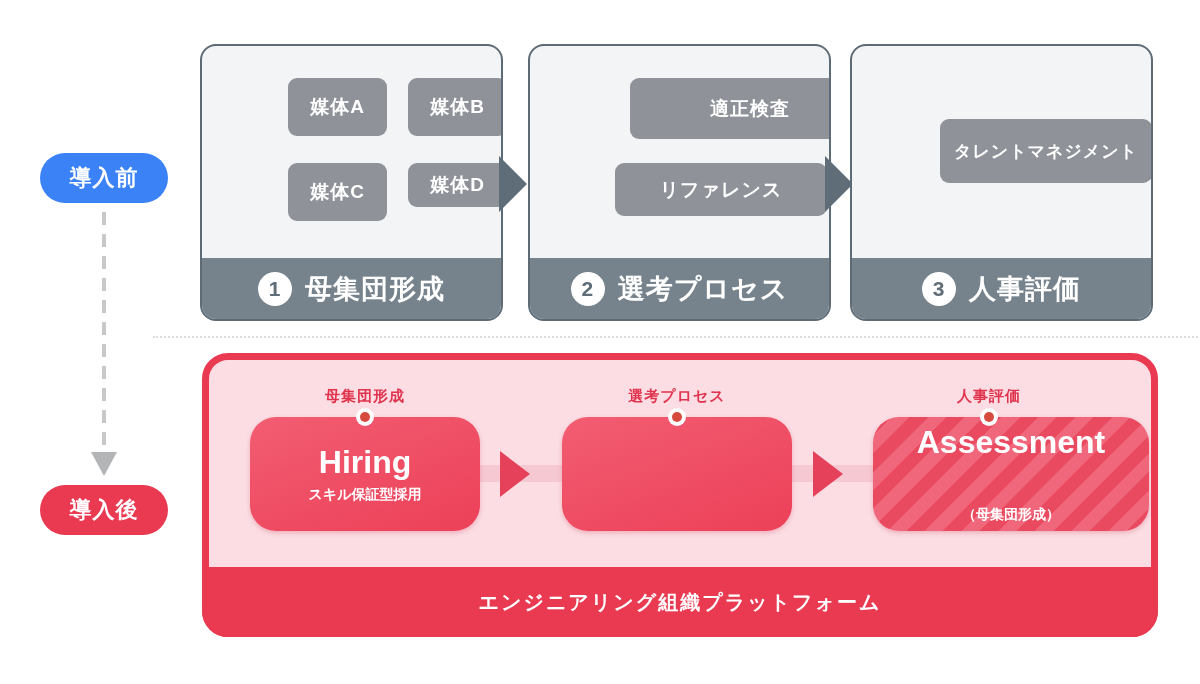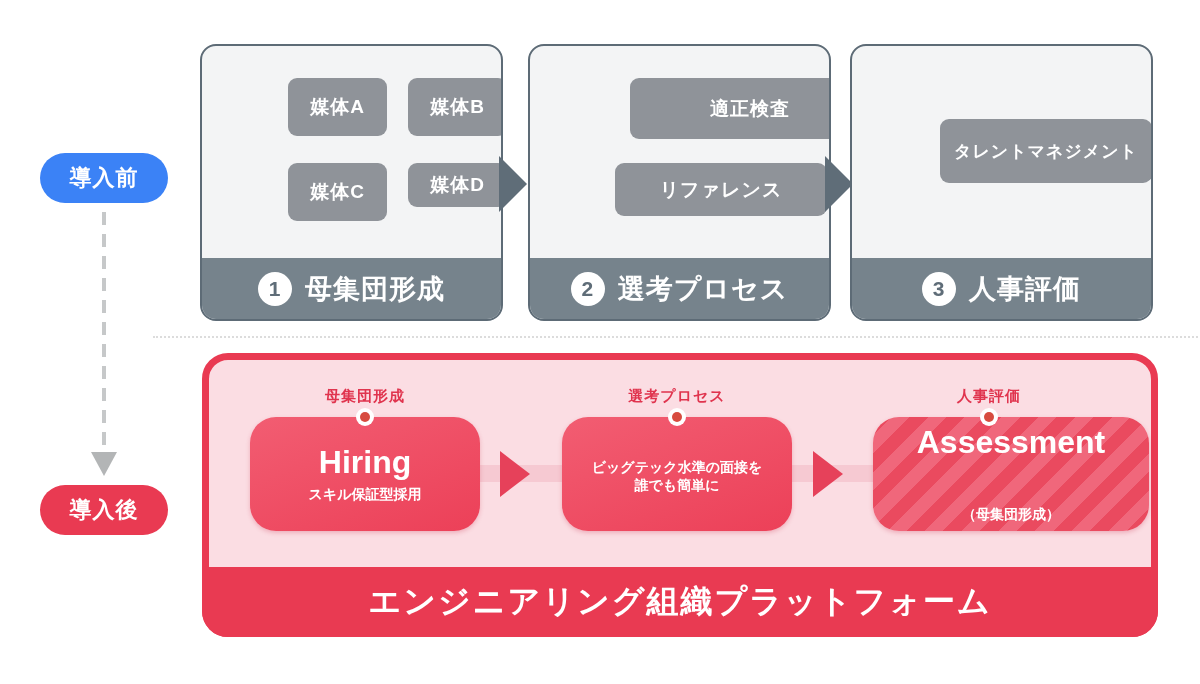--- a/index.html
+++ b/index.html
@@ -59,21 +59,21 @@
   }
   
   .platform{
     position:absolute;left:202px;top:353px;width:956px;height:284px;box-sizing:border-box;
     background:#fbdde3;border:7px solid #e93a52;border-radius:26px;
   }
   .platform-bar{
     position:absolute;left:202px;top:567px;width:956px;height:70px;box-sizing:border-box;
     background:#e93a52;border-radius:0 0 26px 26px;
     display:flex;align-items:center;justify-content:center;
-    color:#fff;font-weight:bold;font-size:32px;letter-spacing:2px;
+    color:#fff;font-weight:bold;font-size:20px;letter-spacing:2px;
   }
   .step-label{
     position:absolute;top:387px;font-size:15px;font-weight:bold;color:#e0344e;
     text-align:center;letter-spacing:1px;
   }
   .pin{
     position:absolute;top:408px;width:18px;height:18px;border-radius:50%;background:#fff;
     display:flex;align-items:center;justify-content:center;z-index:3;
   }
   .pin-dot{width:10px;height:10px;border-radius:50%;background:#d74b3f;}
@@ -163,24 +163,20 @@
 <div class="red-band" style="left:480px;width:82px;"></div>
 <div class="red-arrow" style="left:500px;"></div>
 <div class="red-band" style="left:792px;width:81px;"></div>
 <div class="red-arrow" style="left:813px;"></div>
 
 <div class="step-box" style="left:250px;">
   <div class="step-title">Hiring</div>
   <div class="step-sub">スキル保証型採用</div>
 </div>
 <div class="step-box" style="left:562px;">
-  <div class="step-sub">
-    <div>ビッグテック水準の面接を</div>
-    <div>誰でも簡単に</div>
-  </div>
 </div>
 <div class="step-box striped" style="left:873px;width:276px;gap:40px;">
   <div class="step-title">Assessment</div>
   <div class="step-sub">（母集団形成）</div>
 </div>
 
 <div class="platform-bar">
   <span>エンジニアリング組織プラットフォーム</span>
 </div>
 

